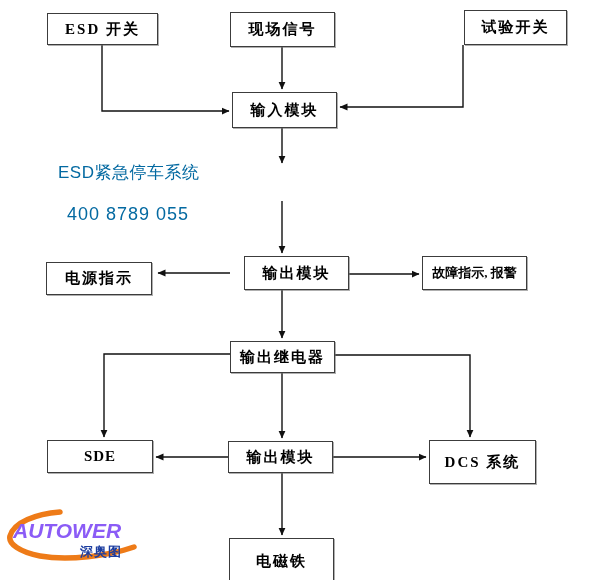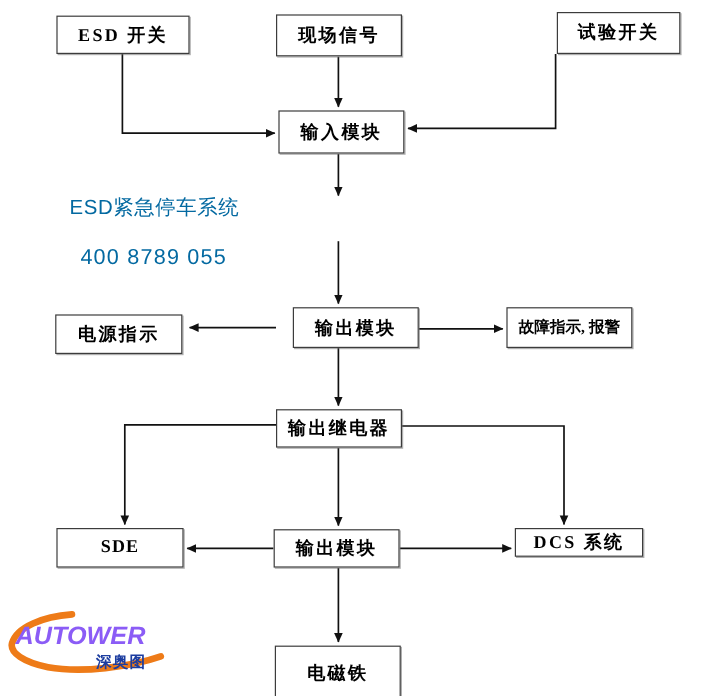--- a/index.html
+++ b/index.html
@@ -22,21 +22,21 @@
   #n-field     {left:230px;top:12px; width:105px;height:35px;}
   #n-test      {left:427px;top:10px; width:103px;height:35px;margin-left:37px;}
   #n-input     {left:232px;top:92px; width:105px;height:36px;}
   #n-cpu       {left:230px;top:166px;width:108px;height:35px;letter-spacing:1px;}
   #n-power     {left:46px; top:262px;width:106px;height:33px;}
   #n-output    {left:244px;top:256px;width:105px;height:34px;}
   #n-fault     {left:422px;top:256px;width:105px;height:34px;}
   #n-relay     {left:230px;top:341px;width:105px;height:32px;}
   #n-sde       {left:47px; top:440px;width:106px;height:33px;letter-spacing:1px;}
   #n-amp       {left:228px;top:441px;width:105px;height:32px;}
-  #n-dcs       {left:429px;top:440px;width:107px;height:24px;}
+  #n-dcs       {left:429px;top:440px;width:107px;height:44px;}
   #n-magnet    {left:229px;top:538px;width:105px;height:47px;}
   
   .wm{position:absolute;color:#0369a1;z-index:1;}
   #wm1{left:58px;top:161px;font-size:17px;letter-spacing:.5px;}
   #wm2{left:67px;top:204px;font-size:18px;letter-spacing:1px;}
   
   #logo{position:absolute;left:6px;top:506px;width:145px;height:68px;z-index:3;}
   #logo svg{position:absolute;left:0;top:0;}
   .brand{
     position:absolute;left:7px;top:13px;

